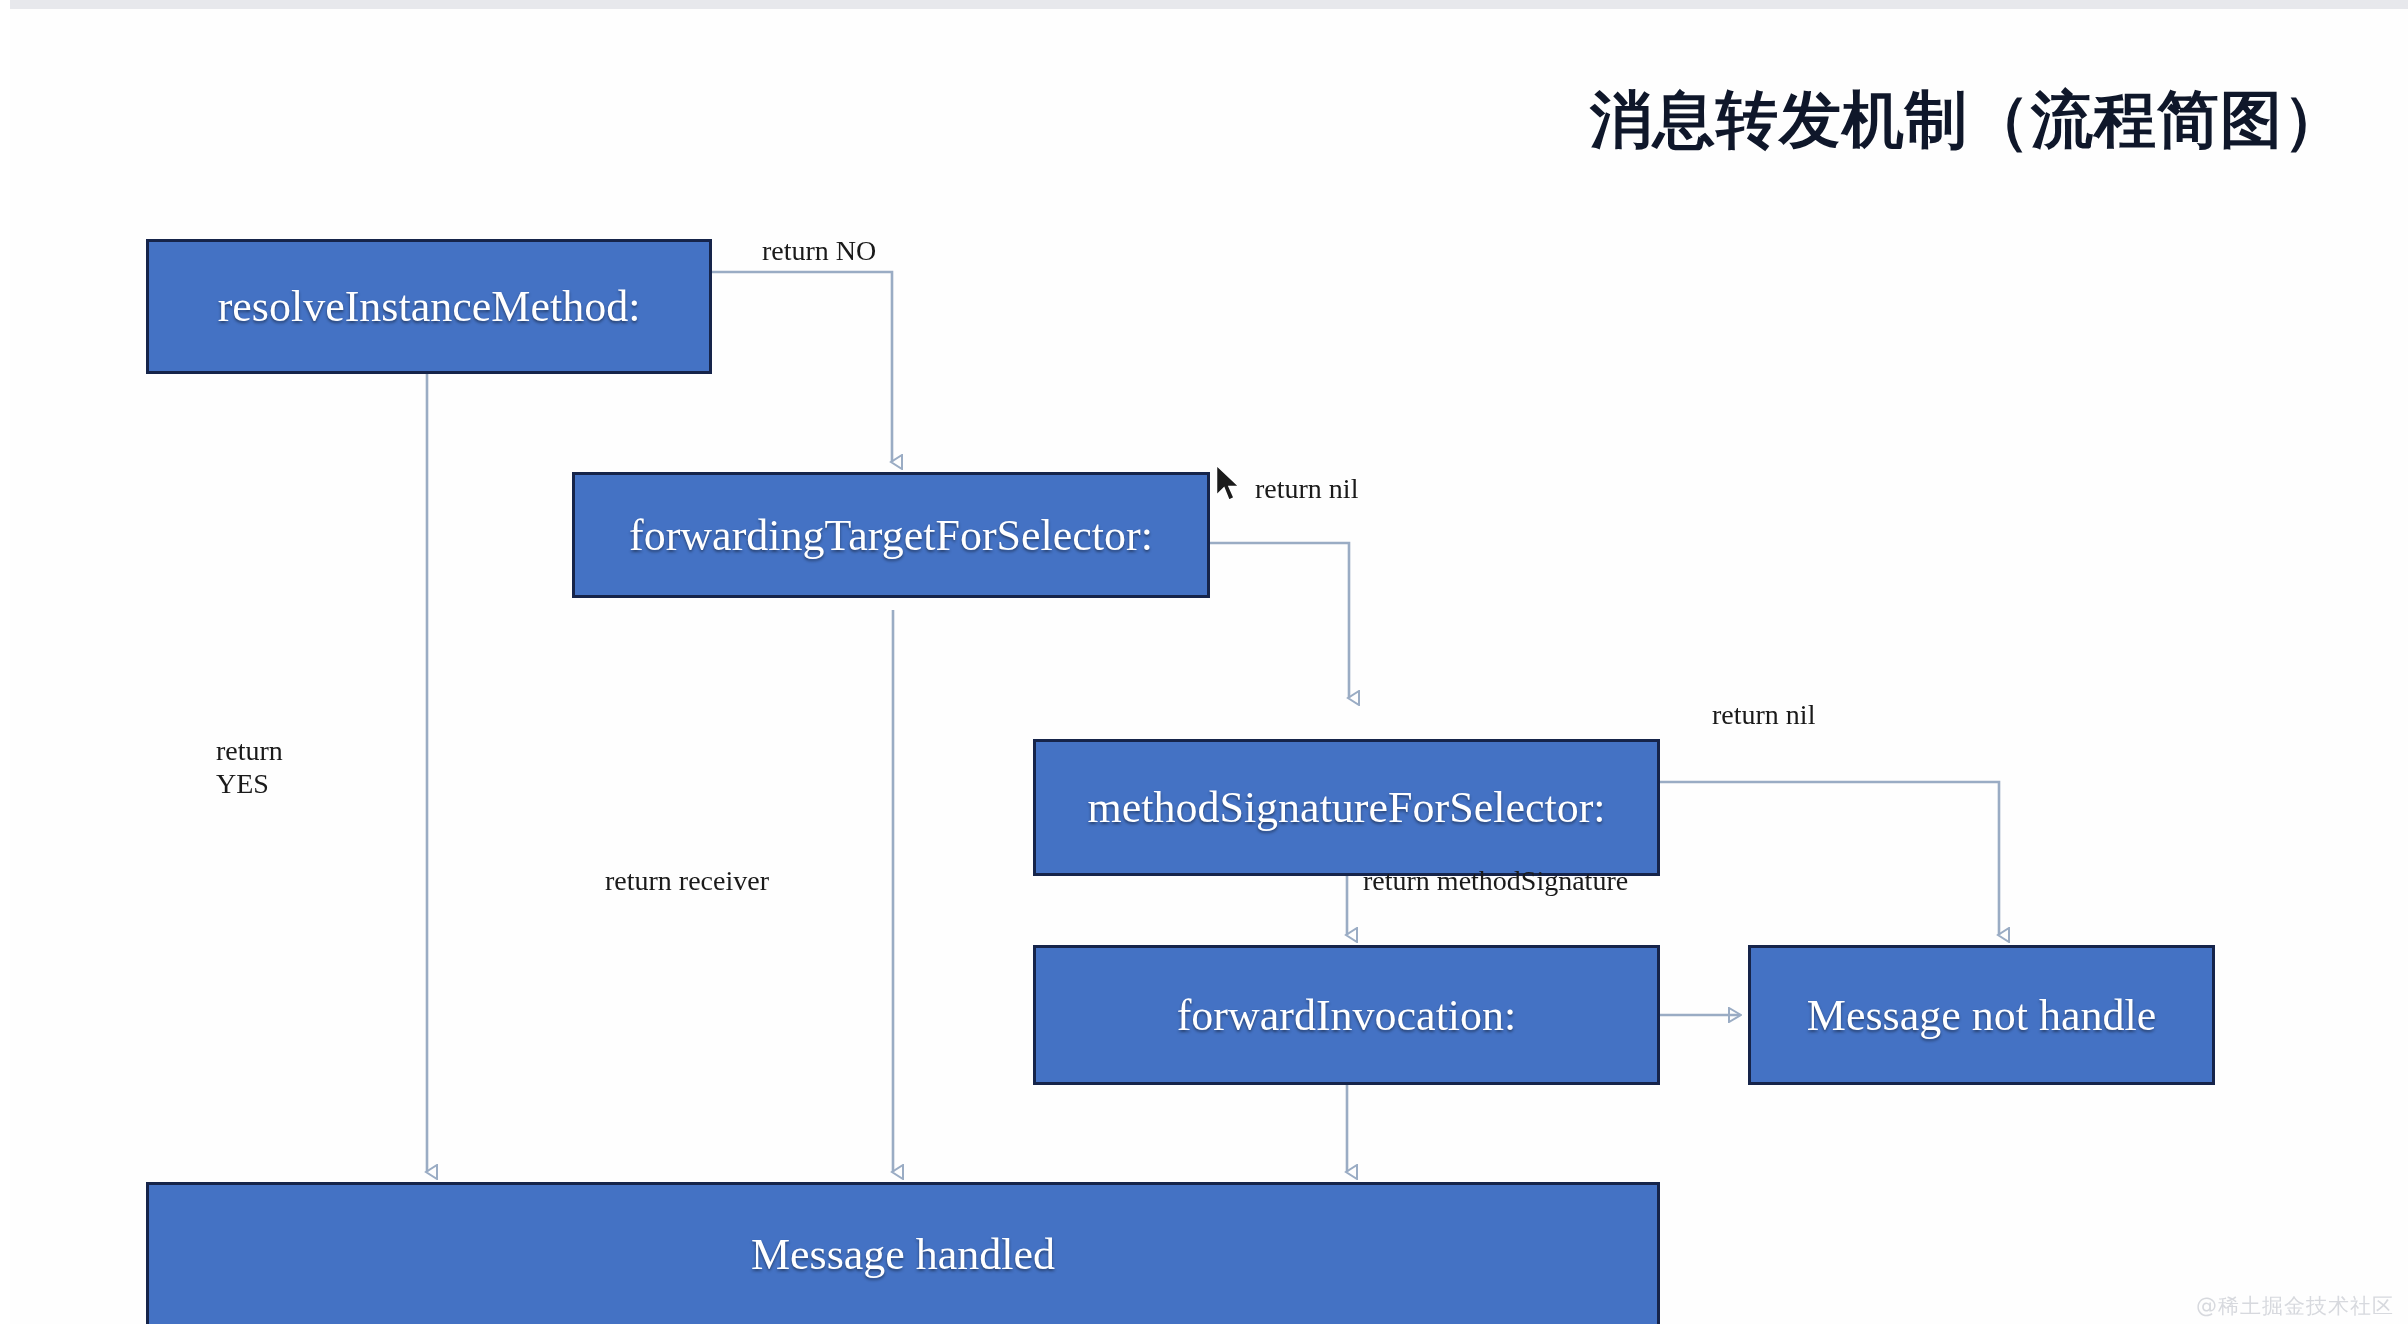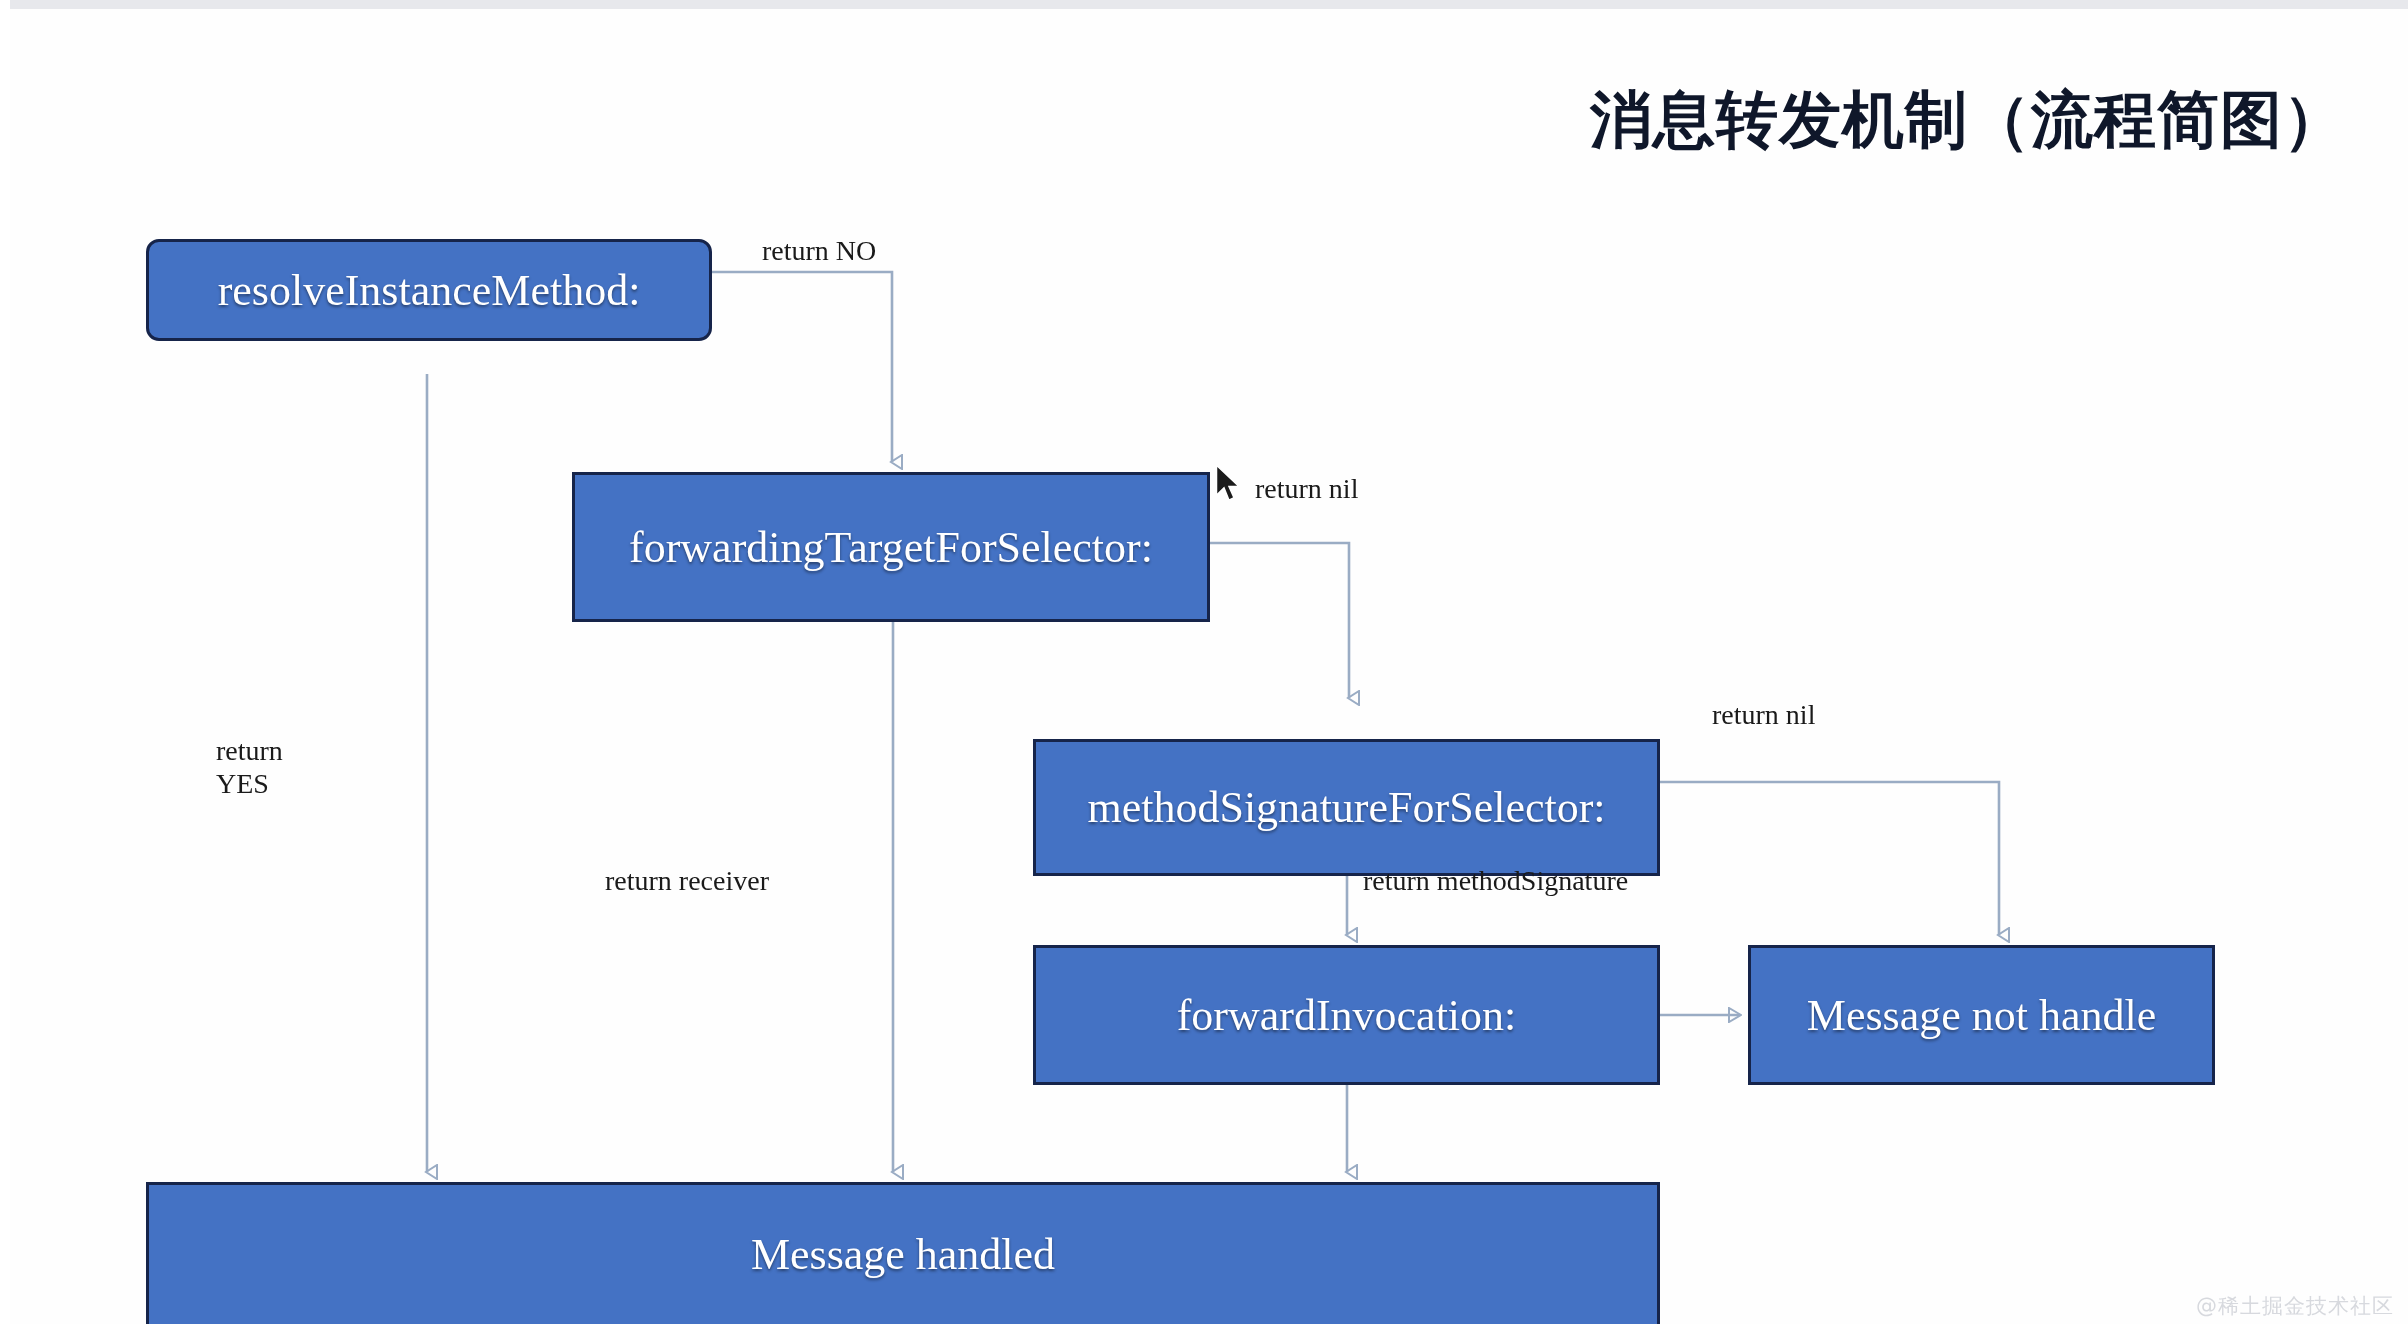--- a/index.html
+++ b/index.html
@@ -127,25 +127,25 @@
       <path d="M427,374 L427,1172" marker-end="url(#arrowOpen)"></path>
 
       <path d="M893,610 L893,1172" marker-end="url(#arrowOpen)"></path>
 
       <path d="M1347,1085 L1347,1172" marker-end="url(#arrowOpen)"></path>
     </g>
   </svg>
 
   <div class="title">消息转发机制（流程简图）</div>
 
-  <div class="node" style="left:146px; top:239px; width:566px; height:102px;border-radius:13px;">
+  <div class="node" style="left:146px; top:239px; width:566px; height:135px;">
     <span>resolveInstanceMethod:</span>
   </div>
 
-  <div class="node" style="left:572px; top:472px; width:638px; height:150px;">
+  <div class="node" style="left:572px; top:472px; width:638px; height:126px;">
     <span>forwardingTargetForSelector:</span>
   </div>
 
   <div class="node" style="left:1033px; top:708px; width:627px; height:137px;margin-top:31px;">
     <span>methodSignatureForSelector:</span>
   </div>
 
   <div class="node" style="left:1033px; top:945px; width:627px; height:140px;">
     <span>forwardInvocation:</span>
   </div>

